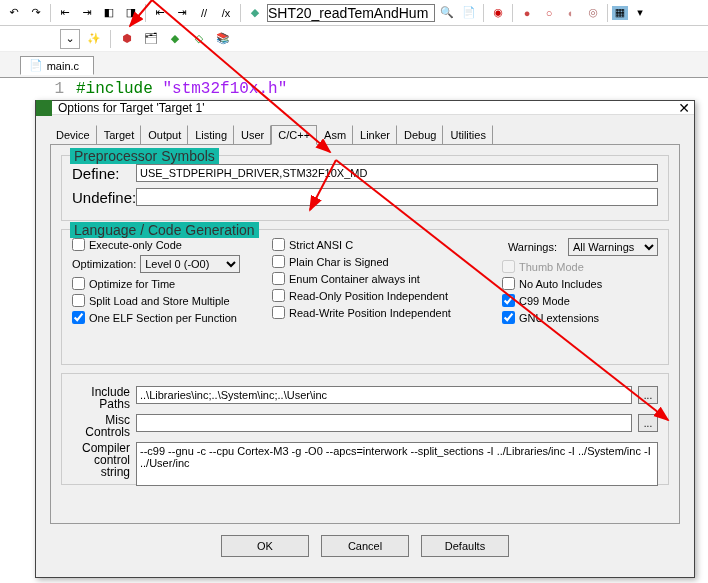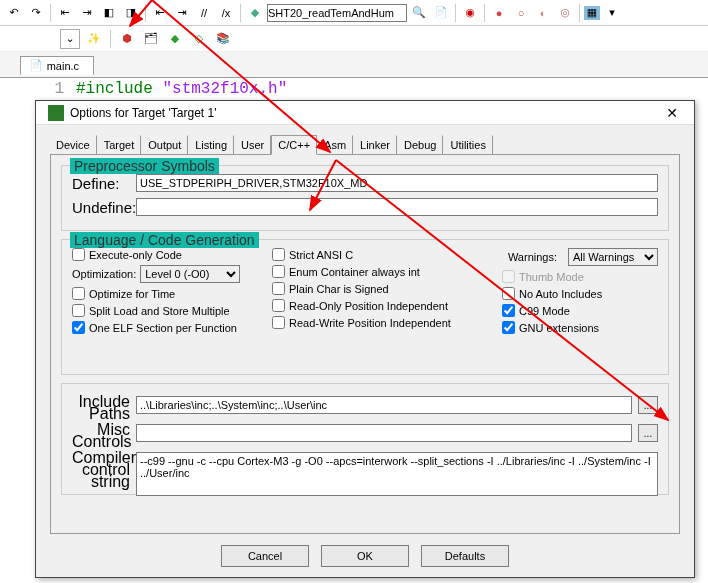--- a/index.html
+++ b/index.html
@@ -1,29 +1,29 @@
 <!DOCTYPE html>
 <html><head>
 <meta charset="utf-8">
 <style>
 * { box-sizing: border-box; margin: 0; padding: 0; }
 body { font-family: "Microsoft Sans Serif", Tahoma, sans-serif; font-size: 11px; background: #fff; width: 708px; height: 583px; overflow: hidden; position: relative; }
 .toolbar-row { height: 26px; border-bottom: 1px solid #ccc; display: flex; align-items: center; padding: 0 4px; gap: 2px; }
 .toolbar-sep { width: 1px; height: 18px; background: #ccc; margin: 0 2px; }
 .tb-btn { width: 20px; height: 20px; display: inline-flex; align-items: center; justify-content: center; cursor: pointer; }
-.combo-toolbar { height: 18px; font-size: 11px; border: 1px solid #7a7a7a; width: 140px; }
+.combo-toolbar { height: 18px; font-size: 14px; border: 1px solid #7a7a7a; width: 168px; }
 .second-row { height: 26px; display: flex; align-items: center; padding-left: 60px; gap: 4px; border-bottom: 1px solid #eee; }
 .file-tab-area { height: 26px; display: flex; align-items: center; padding-left: 20px; background: #f4f4f4; border-bottom: 1px solid #999; }
 .file-tab { background: #fff; border: 1px solid #999; border-bottom: 1px solid #fff; padding: 2px 14px 2px 8px; font-size: 11px; position: relative; top: 1px; display: flex; align-items: center; gap: 4px; }
 .code-area { height: 30px; padding: 2px 0 0 40px; display: flex; font-family: "Courier New", monospace; font-size: 16px; }
 .line-no { color: #999; width: 36px; text-align: right; padding-right: 12px; }
 .kw { color: #008000; }
 .str { color: #a020f0; }
 .dialog { position: absolute; left: 35px; top: 100px; width: 660px; height: 478px; background: #f0f0f0; border: 1px solid #444; box-shadow: 2px 2px 6px rgba(0,0,0,.3); }
-.dlg-title { height: 24px; display: flex; align-items: center; padding: 0 12px; font-size: 12px; background: #fff; border-bottom: 1px solid #ddd; }
+.dlg-title { height: 14px; display: flex; align-items: center; padding: 0 0; font-size: 12px; background: #fff; border-bottom: 1px solid #ddd; }
 .dlg-title-icon { width: 16px; height: 16px; margin-right: 6px; background: #2a7a2a; display: inline-block; }
 .dlg-close { margin-left: auto; font-size: 14px; cursor: pointer; padding: 0 4px; }
 .tabs { display: flex; padding: 10px 14px 0 14px; font-size: 11px; }
 .tab-item { padding: 3px 6px; background: #f0f0f0; border: 1px solid transparent; cursor: pointer; border-right: 1px solid #999; }
 .tab-item:first-child { border-left: none; }
 .tab-item.active { background: #f0f0f0; border: 1px solid #999; border-bottom: 1px solid #f0f0f0; position: relative; z-index: 2; }
 .tab-body { margin: 0 14px; border: 1px solid #999; position: relative; top: -1px; padding: 10px; height: 380px; background: #f0f0f0; }
 .fieldset { border: 1px solid #ccc; margin-bottom: 8px; padding: 8px 10px; position: relative; }
 .fieldset-legend { position: absolute; top: -8px; left: 8px; background: #14b8a6; padding: 0 4px; font-size: 14px; color: #333; }
 .row { display: flex; align-items: center; margin-bottom: 6px; gap: 6px; }
@@ -34,21 +34,21 @@
 .col1 { width: 200px; }
 .col2 { width: 230px; }
 .col3 { flex: 1; }
 .chk { display: flex; align-items: center; gap: 4px; font-size: 11px; }
 .chk input { width: 13px; height: 13px; }
 .opt-row { display: flex; align-items: center; gap: 4px; font-size: 11px; }
 .sel { height: 18px; font-size: 11px; border: 1px solid #7a7a7a; }
 .warn-row { display: flex; align-items: center; gap: 11px; font-size: 11px; justify-content: flex-end; }
 .paths-area { display: flex; flex-direction: column; gap: 4px; margin-top: 4px; }
 .path-row { display: flex; align-items: flex-start; gap: 6px; }
-.path-lbl { width: 58px; text-align: right; font-size: 16px; line-height: 12px; }
+.path-lbl { width: 58px; text-align: right; font-size: 12px; line-height: 12px; }
 .path-input { flex: 1; height: 18px; border: 1px solid #7a7a7a; background: #fff; font-size: 11px; padding: 1px 3px; font-family: inherit; }
 .path-btn { width: 20px; height: 18px; border: 1px solid #7a7a7a; background: #e8e8e8; font-size: 10px; cursor: pointer; }
 .compiler-str { flex: 1; height: 44px; border: 1px solid #7a7a7a; background: #fff; font-size: 11px; padding: 2px 3px; resize: none; font-family: inherit; overflow-y: scroll; }
 .dlg-buttons { display: flex; justify-content: center; gap: 12px; padding: 10px 0; }
 .dlg-btn { width: 88px; height: 22px; border: 1px solid #7a7a7a; background: #e8e8e8; font-size: 11px; cursor: pointer; font-family: inherit; }
 .dlg-btn.help { margin-left: 60px; }
 .disabled { color: #999; }
 svg.annot { position: absolute; left: 0; top: 0; pointer-events: none; z-index: 100; }
 </style>
 </head>
@@ -166,25 +166,25 @@
               <span>One ELF Section per Function</span>
             </label>
         </div>
         <div class="col col2">
           <label class="chk">
               <input type="checkbox" style="">
               <span>Strict ANSI C</span>
             </label>
           <label class="chk">
               <input type="checkbox" style="">
+              <span>Plain Char is Signed</span>
+            </label>
+          <label class="chk">
+              <input type="checkbox" style="">
               <span>Enum Container always int</span>
-            </label>
-          <label class="chk">
-              <input type="checkbox" style="">
-              <span>Plain Char is Signed</span>
             </label>
           <label class="chk">
               <input type="checkbox" style="">
               <span>Read-Only Position Independent</span>
             </label>
           <label class="chk">
               <input type="checkbox" style="">
               <span>Read-Write Position Independent</span>
             </label>
         </div>
@@ -232,22 +232,22 @@
 control
 string</span>
           <textarea class="compiler-str" readonly="" style="">--c99 --gnu -c --cpu Cortex-M3 -g -O0 --apcs=interwork --split_sections -I ../Libraries/inc -I ../System/inc -I ../User/inc</textarea>
         </div>
       </div>
     </div>
 
   </div>
 
   <div class="dlg-buttons">
+    <button class="dlg-btn">OK</button>
     <button class="dlg-btn">Cancel</button>
-    <button class="dlg-btn">OK</button>
     <button class="dlg-btn">Defaults</button>
   </div>
 </div>
 
 <svg class="annot" width="708" height="583">
   <defs>
       <marker id="ah" markerWidth="8" markerHeight="8" refX="7" refY="3" orient="auto">
         <path d="M0,0 L8,3 L0,6 Z" fill="#e00"></path>
       </marker>
     </defs>

